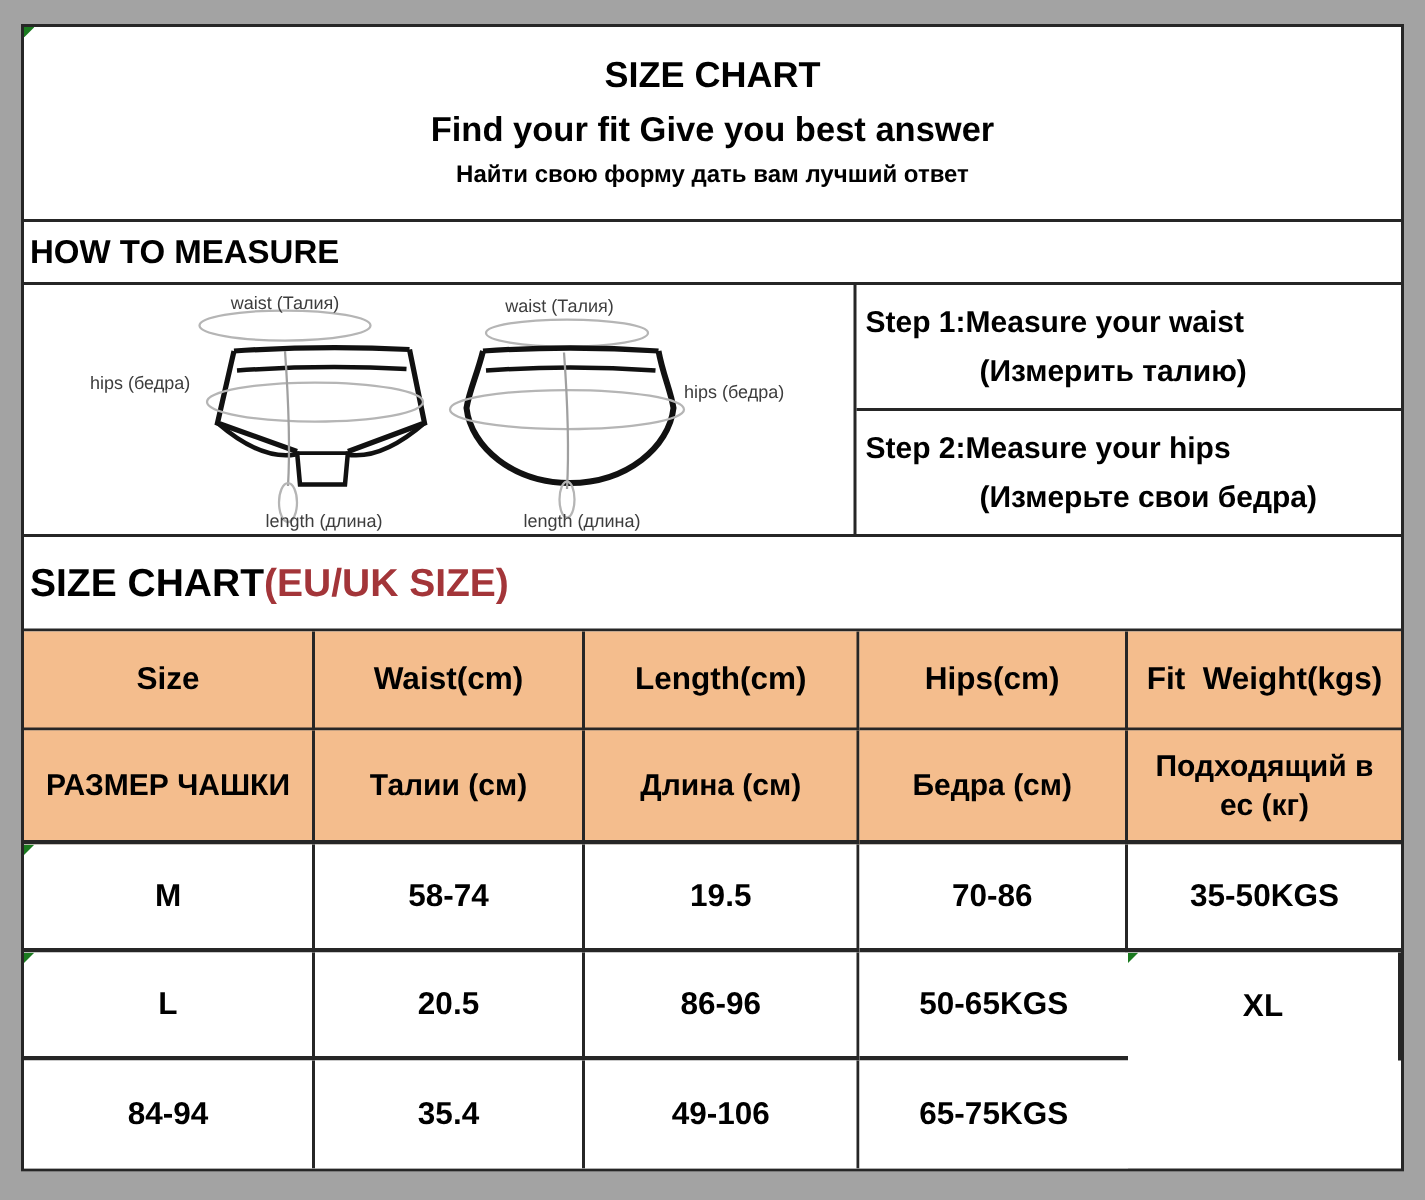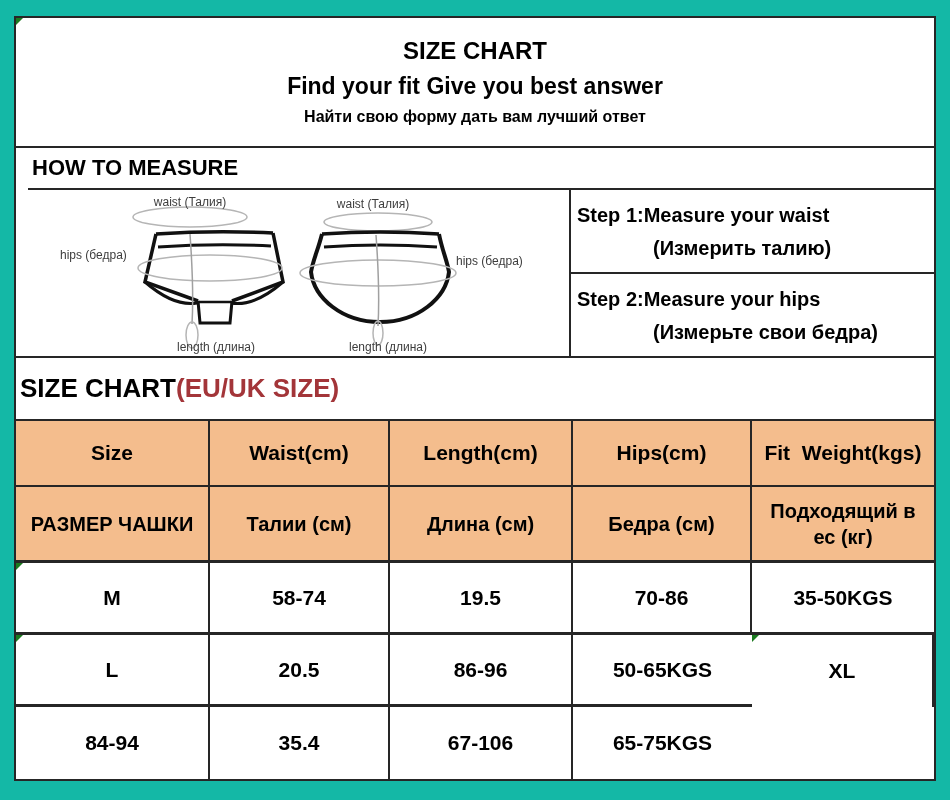--- a/index.html
+++ b/index.html
@@ -1,17 +1,17 @@
 <!DOCTYPE html>
 <html><head>
 <meta charset="utf-8">
 <style>
   html,body { margin:0; padding:0; background:#ffffff; }
   .canvas {
-    position:relative; width:950px; height:800px; background:#14b8a6;
+    position:relative; width:950px; height:800px; background:#a3a3a3;
     font-family:"Liberation Sans", sans-serif; font-weight:700; color:#000;
     overflow:hidden;
   }
   .sheet {
     position:absolute; left:14px; top:16px; width:922px; height:765px;
     border:2px solid #262626; box-sizing:border-box; overflow:hidden; background:#fff;
   }
   .tri {
     position:absolute; width:7px; height:7px; background:#1a7a1f;
     clip-path:polygon(0 0, 100% 0, 0 100%); z-index:5;
@@ -25,21 +25,21 @@
     display:flex; flex-direction:column; align-items:center; justify-content:center;
     gap:11px; line-height:1.05;
   }
   .title-l1 { font-size:24px; }
   .title-l2 { font-size:23px; }
   .title-l3 { font-size:16px; }
 
   
   .htm-row {
     height:42px; box-sizing:border-box; border-bottom:2px solid #262626;
-    display:flex; align-items:center; padding-left:4px; font-size:22px;margin-left:12px;
+    display:flex; align-items:center; padding-left:4px; font-size:22px;
   }
 
   
   .measure-row { height:168px; box-sizing:border-box; border-bottom:2px solid #262626; display:flex; }
   .measure-diagrams { width:555px; box-sizing:border-box; border-right:2px solid #262626; position:relative; }
   .diag { position:absolute; top:0; }
   .diag1 { left:14px; }
   .diag2 { left:274px; }
   .diag text { font-size:12px; font-weight:400; fill:#3d3d3d; font-family:"Liberation Sans",sans-serif; }
   .measure-steps { flex:1; display:flex; flex-direction:column;border-radius:27px; }
@@ -165,18 +165,18 @@
       <div class="cell drow">20.5</div>
       <div class="cell drow">86-96</div>
       <div class="cell drow lastcol">50-65KGS</div>
 
       <div class="cell drow lastrow">
           <span class="tri row-tri"></span>
           <span>XL</span>
         </div>
       <div class="cell drow lastrow">84-94</div>
       <div class="cell drow lastrow">35.4</div>
-      <div class="cell drow lastrow">67-106</div>
+      <div class="cell drow lastrow">49-106</div>
       <div class="cell drow lastrow lastcol">65-75KGS</div>
     </div>
 
   </div>
 </div>
 
 </body></html>

